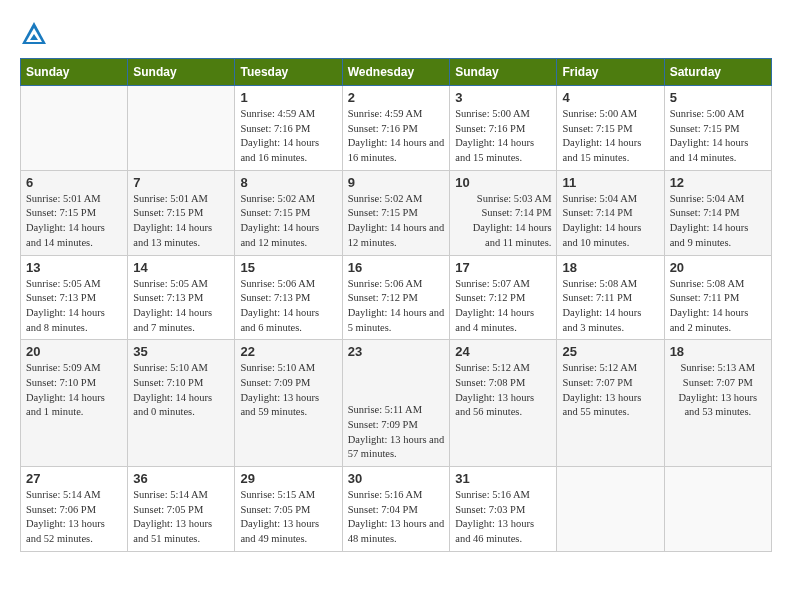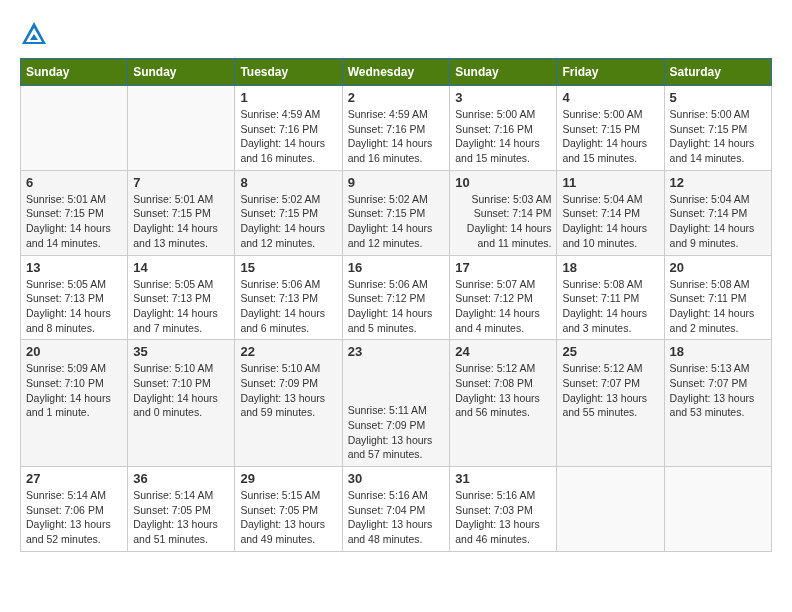--- a/index.html
+++ b/index.html
@@ -82,20 +82,21 @@
       font-weight: bold;
       font-size: 13px;
       color: #333;
       display: block;
       margin-bottom: 2px;
     }
     .day-info {
       font-size: 10.5px;
       color: #333;
       line-height: 1.4;
+      font-family: Liberation Serif, serif;
     }
     tr:nth-child(even) td {
       background: #f5f5f5;
     }
     tr:nth-child(even) td.empty {
       background: #f0f0f0;
     }
   </style>
 </head>
 <body>
@@ -285,21 +286,21 @@
 Daylight: 13 hours and 56 minutes.</div>
         </td>
         <td>
           <span class="day-num">25</span>
           <div class="day-info" style="white-space: pre-line;">Sunrise: 5:12 AM
 Sunset: 7:07 PM
 Daylight: 13 hours and 55 minutes.</div>
         </td>
         <td>
           <span class="day-num">18</span>
-          <div class="day-info" style="white-space: pre-line;">Sunrise: 5:13 AM
+          <div class="day-info" style="white-space: pre-line; text-align: center;">Sunrise: 5:13 AM
 Sunset: 7:07 PM
 Daylight: 13 hours and 53 minutes.</div>
         </td>
       </tr>
       <tr>
         <td>
           <span class="day-num">27</span>
           <div class="day-info" style="white-space: pre-line;">Sunrise: 5:14 AM
 Sunset: 7:06 PM
 Daylight: 13 hours and 52 minutes.</div>

